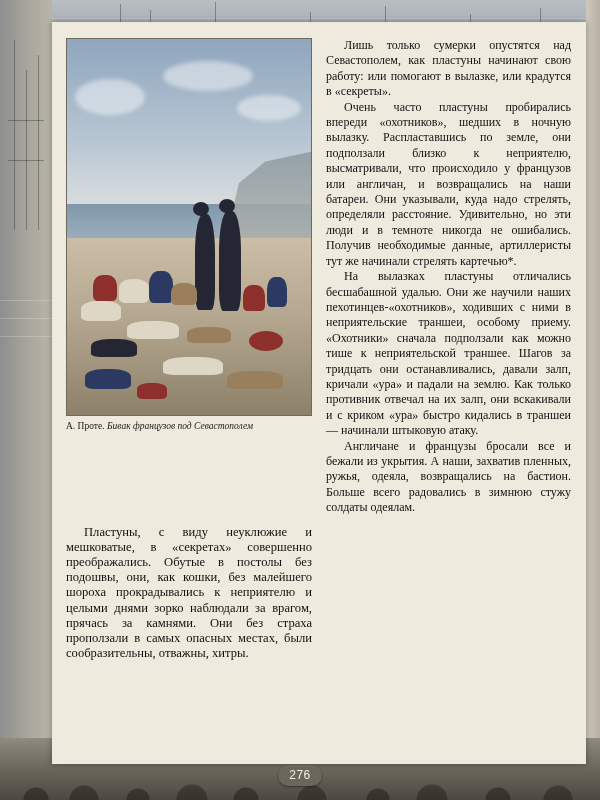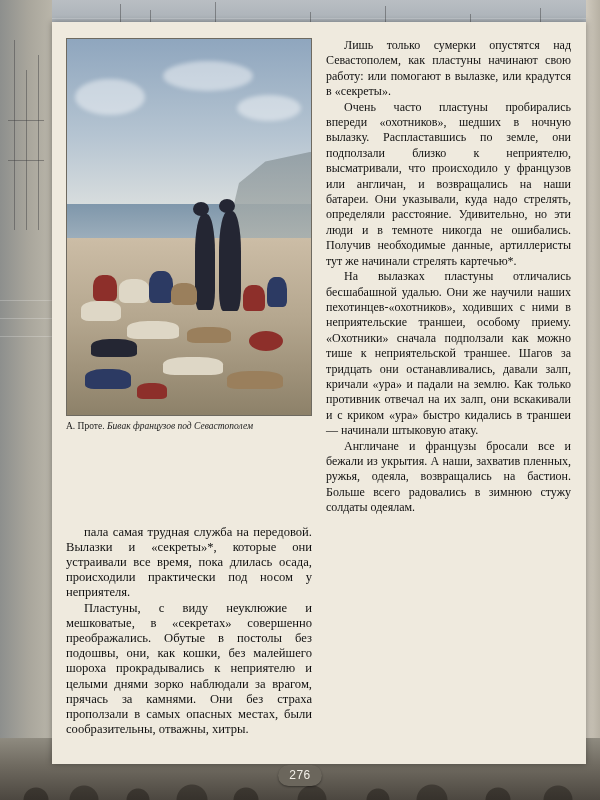--- a/index.html
+++ b/index.html
@@ -277,21 +277,20 @@
             <p>Очень часто пластуны пробирались впереди «охотников», шедших в ночную вылазку. Распластавшись по земле, они подползали близко к неприятелю, высматривали, что происходило у французов или англичан, и возвращались на наши батареи. Они указывали, куда надо стрелять, определяли расстояние. Удивительно, но эти люди и в темноте никогда не ошибались. Получив необходимые данные, артиллеристы тут же начинали стрелять картечью*.</p>
             <p>На вылазках пластуны отличались бесшабашной удалью. Они же научили наших пехотинцев-«охотников», ходивших с ними в неприятельские траншеи, особому приему. «Охотники» сначала подползали как можно тише к неприятельской траншее. Шагов за тридцать они останавливались, давали залп, кричали «ура» и падали на землю. Как только противник отвечал на их залп, они вскакивали и с криком «ура» быстро кидались в траншеи — начинали штыковую атаку.</p>
             <p>Англичане и французы бросали все и бежали из укрытия. А наши, захватив пленных, ружья, одеяла, возвращались на бастион. Больше всего радовались в зимнюю стужу солдаты одеялам.</p>
           </div>
         </div>
       </div>
 
       <div class="bottom-area">
         <div class="bottom-left">
           <div class="col-text">
-            <p>пала самая трудная служба на передовой. Вылазки и «секреты»*, которые они устраивали все время, пока длилась осада, происходили практически под носом у неприятеля.</p>
             <p>Пластуны, с виду неуклюжие и мешковатые, в «секретах» совершенно преображались. Обутые в постолы без подошвы, они, как кошки, без малейшего шороха прокрадывались к неприятелю и целыми днями зорко наблюдали за врагом, прячась за камнями. Они без страха проползали в самых опасных местах, были сообразительны, отважны, хитры.</p>
 
           </div>
         </div>
         <div class="bottom-right"></div>
       </div>
 
     </div>
   </div>
 

